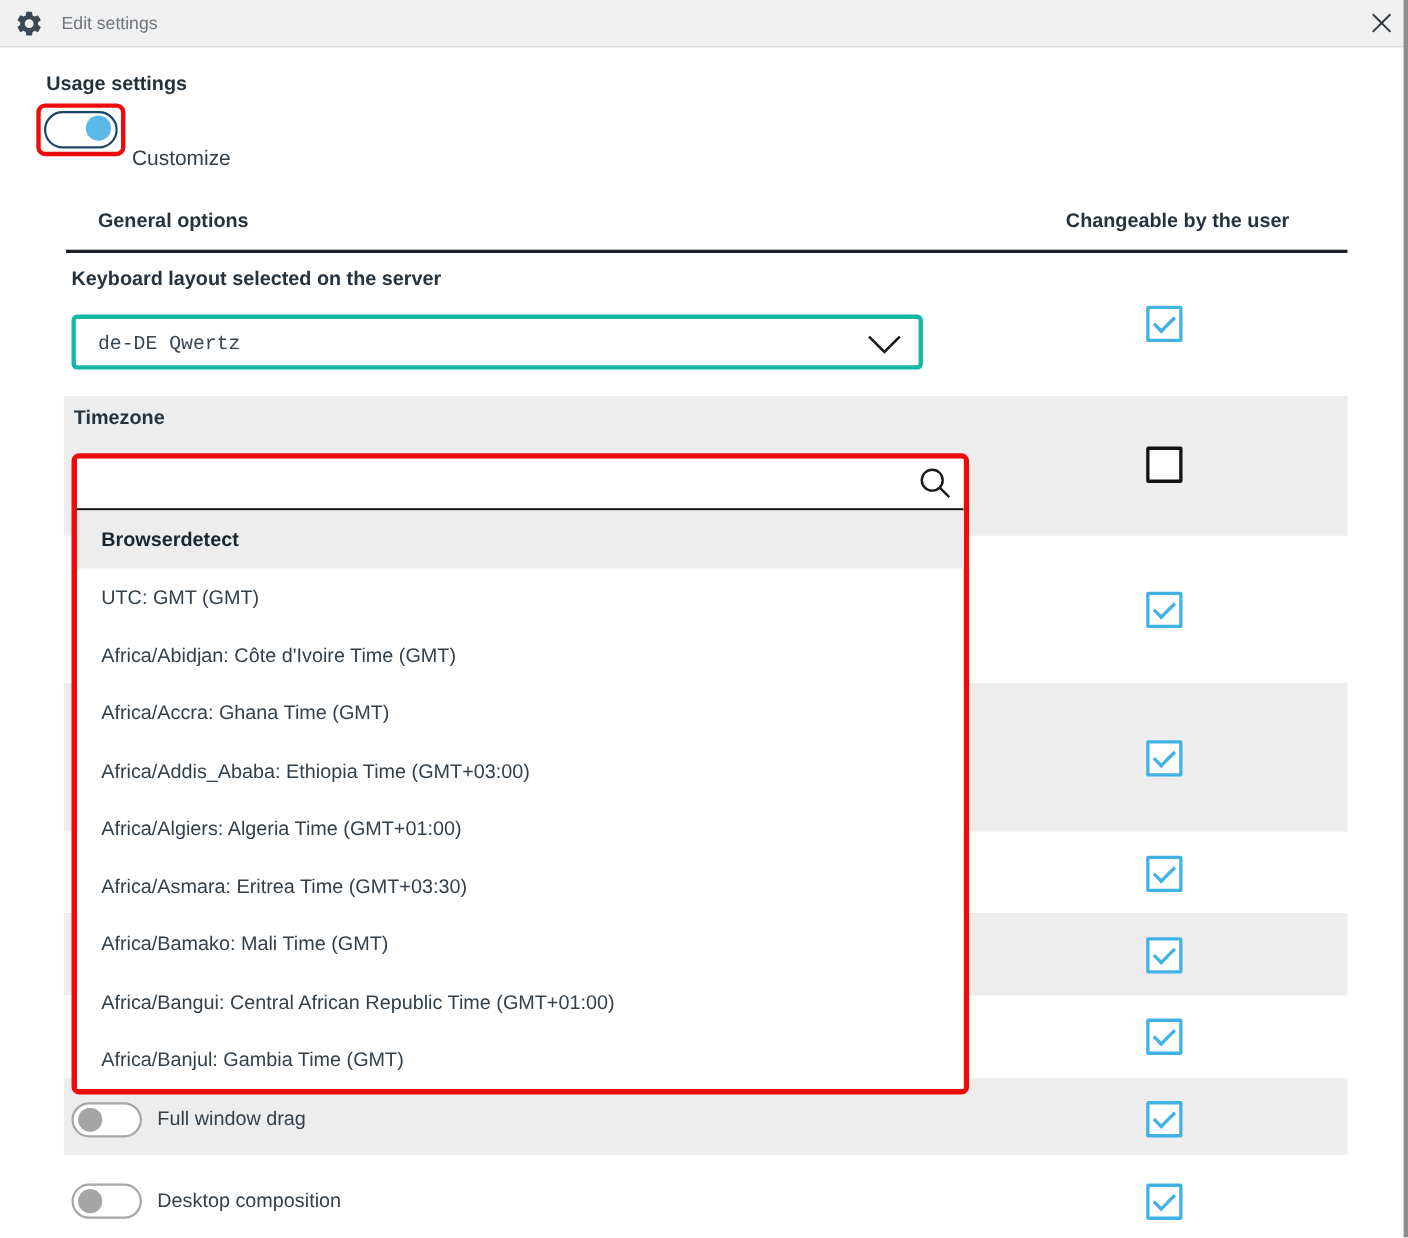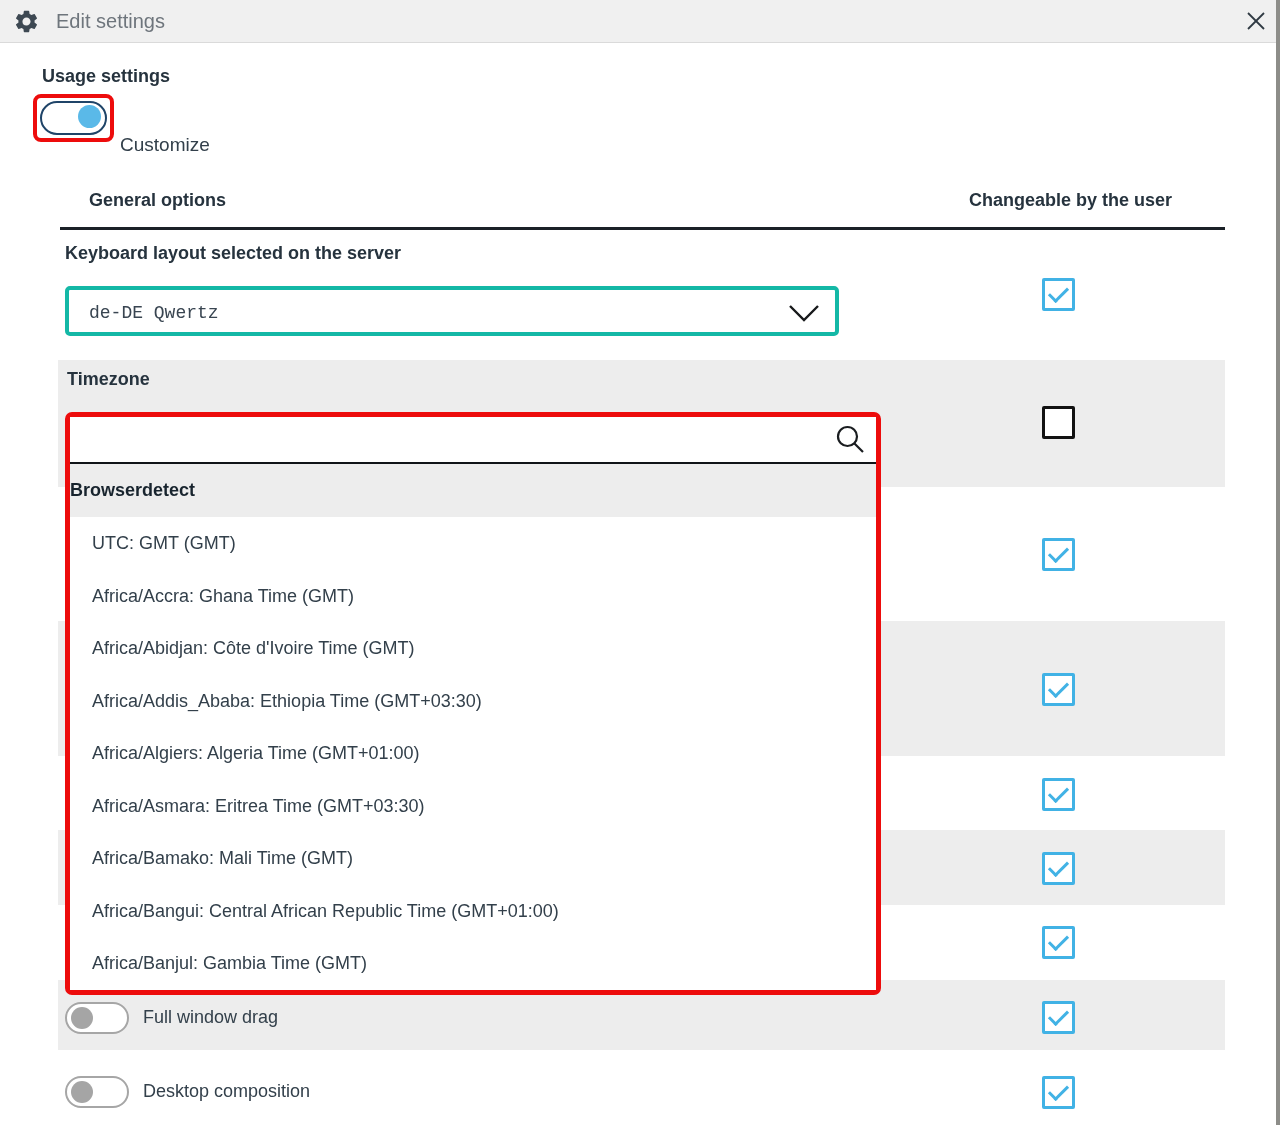--- a/index.html
+++ b/index.html
@@ -13,21 +13,21 @@
     --band:#ededed;
     --titlebar:#f0f0f0;
   }
   html,body{margin:0;padding:0;}
   body{font-family:"Liberation Sans", sans-serif; background:#fff;}
   .page{position:relative;width:1280px;height:1125px;background:#fff;overflow:hidden;}
 
   
   .titlebar{position:absolute;left:0;top:0;width:1280px;height:43px;background:var(--titlebar);border-bottom:1px solid #dadada;box-sizing:border-box;}
   .gear{position:absolute;left:13px;top:8px;width:27px;height:27px;color:#3d4852;}
-  .titlebar-title{position:absolute;left:56px;top:0;height:43px;line-height:43px;font-size:20px;color:var(--title-gray);}
+  .titlebar-title{position:absolute;left:56px;top:0;height:43px;line-height:43px;font-size:16px;color:var(--title-gray);}
   .close-btn{position:absolute;right:12px;top:9px;width:24px;height:24px;cursor:pointer;color:#2f3942;background:none;border:none;padding:0;}
 
   
   .scrollbar{position:absolute;right:0;top:0;width:4px;height:1125px;background:#8d8d89;}
 
   .h-usage{position:absolute;left:42px;top:66px;font-size:18px;font-weight:700;color:var(--ink);}
 
   
   .hl{position:absolute;border:4px solid var(--red);border-radius:8px;box-sizing:border-box;pointer-events:none;}
   .hl-toggle{left:33px;top:94px;width:81px;height:48px;z-index:6;}
@@ -60,21 +60,21 @@
   .band-c{top:830px;height:75px;}
   .band-d{top:980px;height:70px;}
   .lbl-timezone{position:absolute;left:67px;top:369px;font-size:18px;font-weight:600;color:var(--ink);z-index:2;}
 
   
   .dropdown{position:absolute;left:70px;top:417px;width:806px;height:573px;background:#fff;z-index:5;overflow:hidden;}
   .search-row{position:relative;height:45px;}
   .search-input{position:absolute;left:0;top:0;width:745px;height:45px;border:none;outline:none;font-size:18px;padding:0 0 0 20px;font-family:"Liberation Sans",sans-serif;background:transparent;}
   .search-icon{position:absolute;left:763px;top:6px;width:34px;height:34px;color:#1a1d20;}
   .search-divider{height:2px;background:#101418;}
-  .selected-row{height:53px;line-height:53px;background:var(--band);font-size:18px;font-weight:700;color:#18242e;cursor:pointer;}
+  .selected-row{height:53px;line-height:53px;background:var(--band);padding-left:22px;font-size:18px;font-weight:700;color:#18242e;cursor:pointer;}
   .options{margin:0;padding:0;list-style:none;}
   .options .opt{height:52.5px;line-height:52.5px;padding-left:22px;font-size:18px;color:var(--text);cursor:pointer;}
 
   
   .checkbox{position:absolute;left:1042px;width:33px;height:33px;box-sizing:border-box;background:#fff;border:3px solid #121212;border-radius:2px;z-index:3;cursor:pointer;}
   .checkbox.on{border-color:var(--blue);}
   .checkbox .check{display:none;position:absolute;left:4px;top:6px;width:16px;height:8px;border-left:3px solid var(--blue);border-bottom:3px solid var(--blue);transform:rotate(-45deg);}
   .checkbox.on .check{display:block;}
   .cb1{top:278px;} .cb2{top:406px;} .cb3{top:538px;} .cb4{top:673px;} .cb5{top:778px;}
   .cb6{top:852px;} .cb7{top:926px;} .cb8{top:1001px;} .cb9{top:1076px;}
@@ -142,23 +142,23 @@
         <svg width="34" height="34" viewBox="0 0 34 34" fill="none" stroke="currentColor" stroke-width="2.2">
             <circle cx="14.5" cy="13.5" r="9.5"></circle>
             <line x1="21.5" y1="20.5" x2="30" y2="29"></line>
           </svg>
       </span>
     </div>
     <div class="search-divider"></div>
     <div class="selected-row">Browserdetect</div>
     <ul class="options">
       <li class="opt">UTC: GMT (GMT)</li>
+      <li class="opt">Africa/Abidjan: Côte d'Ivoire Time (GMT)</li>
       <li class="opt">Africa/Accra: Ghana Time (GMT)</li>
-      <li class="opt">Africa/Abidjan: Côte d'Ivoire Time (GMT)</li>
-      <li class="opt">Africa/Addis_Ababa: Ethiopia Time (GMT+03:30)</li>
+      <li class="opt">Africa/Addis_Ababa: Ethiopia Time (GMT+03:00)</li>
       <li class="opt">Africa/Algiers: Algeria Time (GMT+01:00)</li>
       <li class="opt">Africa/Asmara: Eritrea Time (GMT+03:30)</li>
       <li class="opt">Africa/Bamako: Mali Time (GMT)</li>
       <li class="opt">Africa/Bangui: Central African Republic Time (GMT+01:00)</li>
       <li class="opt">Africa/Banjul: Gambia Time (GMT)</li>
     </ul>
   </div>
 
   <div class="checkbox cb1 on">
       <span class="check"></span>

